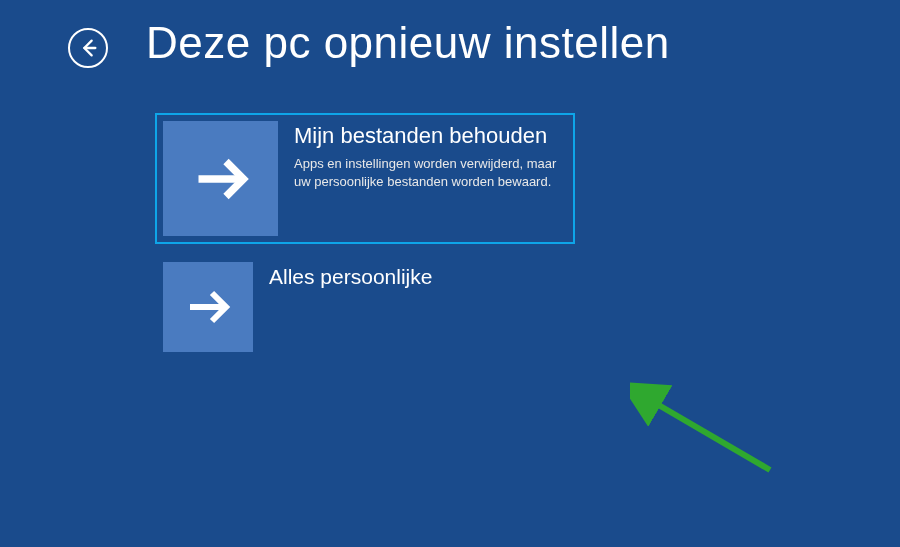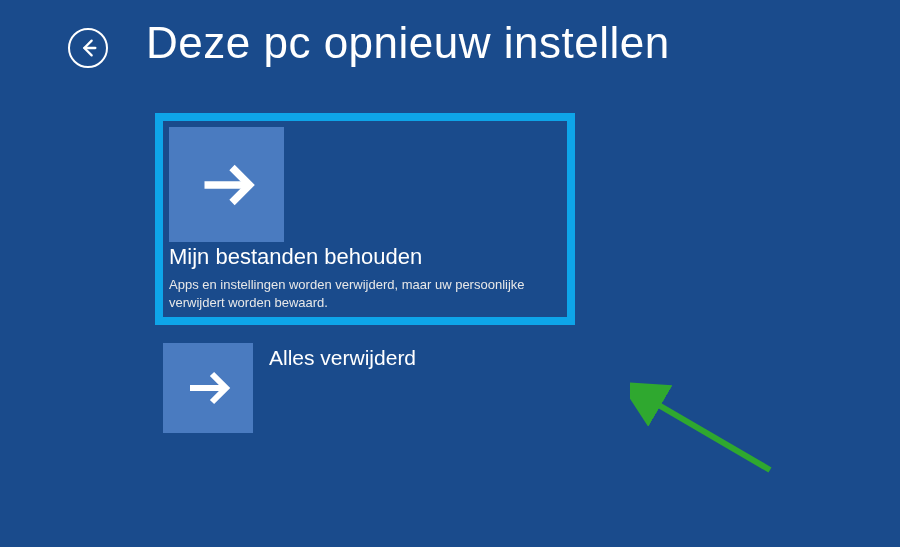--- a/index.html
+++ b/index.html
@@ -53,23 +53,22 @@
     }
     .option-tile {
       width: 420px;
       display: flex;
       align-items: flex-start;
       padding: 8px;
       cursor: pointer;
       margin-bottom: 10px;
     }
     .option-tile.selected {
-      border: 8px solid #0ea5e9;
+      border: 2px solid #0ea5e9;
       padding: 6px;
-      flex-direction: column;
     }
     .tile-icon {
       width: 115px;
       height: 115px;
       background-color: #4a7bc0;
       display: flex;
       align-items: center;
       justify-content: center;
       flex-shrink: 0;
       margin-right: 16px;
@@ -129,33 +128,33 @@
 
   <div class="option-tile selected">
     <div class="tile-icon">
       <svg viewBox="0 0 48 48">
         <line x1="6" y1="24" x2="40" y2="24" stroke="#ffffff" stroke-width="6" stroke-linecap="butt"></line>
         <path d="M 28 10 L 42 24 L 28 38" stroke="#ffffff" stroke-width="6" fill="none" stroke-linecap="butt" stroke-linejoin="miter"></path>
       </svg>
     </div>
     <div class="tile-text">
       <div class="tile-title">Mijn bestanden behouden</div>
-      <div class="tile-description">Apps en instellingen worden verwijderd, maar uw persoonlijke verwijdert worden bewaard.</div>
+      <div class="tile-description">Apps en instellingen worden verwijderd, maar uw persoonlijke bestanden worden bewaard.</div>
     </div>
   </div>
 
   <div class="option-tile">
     <div class="tile-icon">
       <svg viewBox="0 0 48 48">
         <line x1="6" y1="24" x2="40" y2="24" stroke="#ffffff" stroke-width="6" stroke-linecap="butt"></line>
         <path d="M 28 10 L 42 24 L 28 38" stroke="#ffffff" stroke-width="6" fill="none" stroke-linecap="butt" stroke-linejoin="miter"></path>
       </svg>
     </div>
     <div class="tile-text">
-      <div class="tile-title">Alles verwijderd</div>
+      <div class="tile-title">Alles persoonlijke</div>
     </div>
   </div>
 </div>
 
 <svg class="annotation-arrow" width="160" height="110">
   <defs>
     <marker id="arrowhead" markerWidth="8" markerHeight="8" refX="2" refY="4" orient="auto">
       <polygon points="0 0, 8 4, 0 8" fill="#2fa82f"></polygon>
     </marker>
   </defs>

